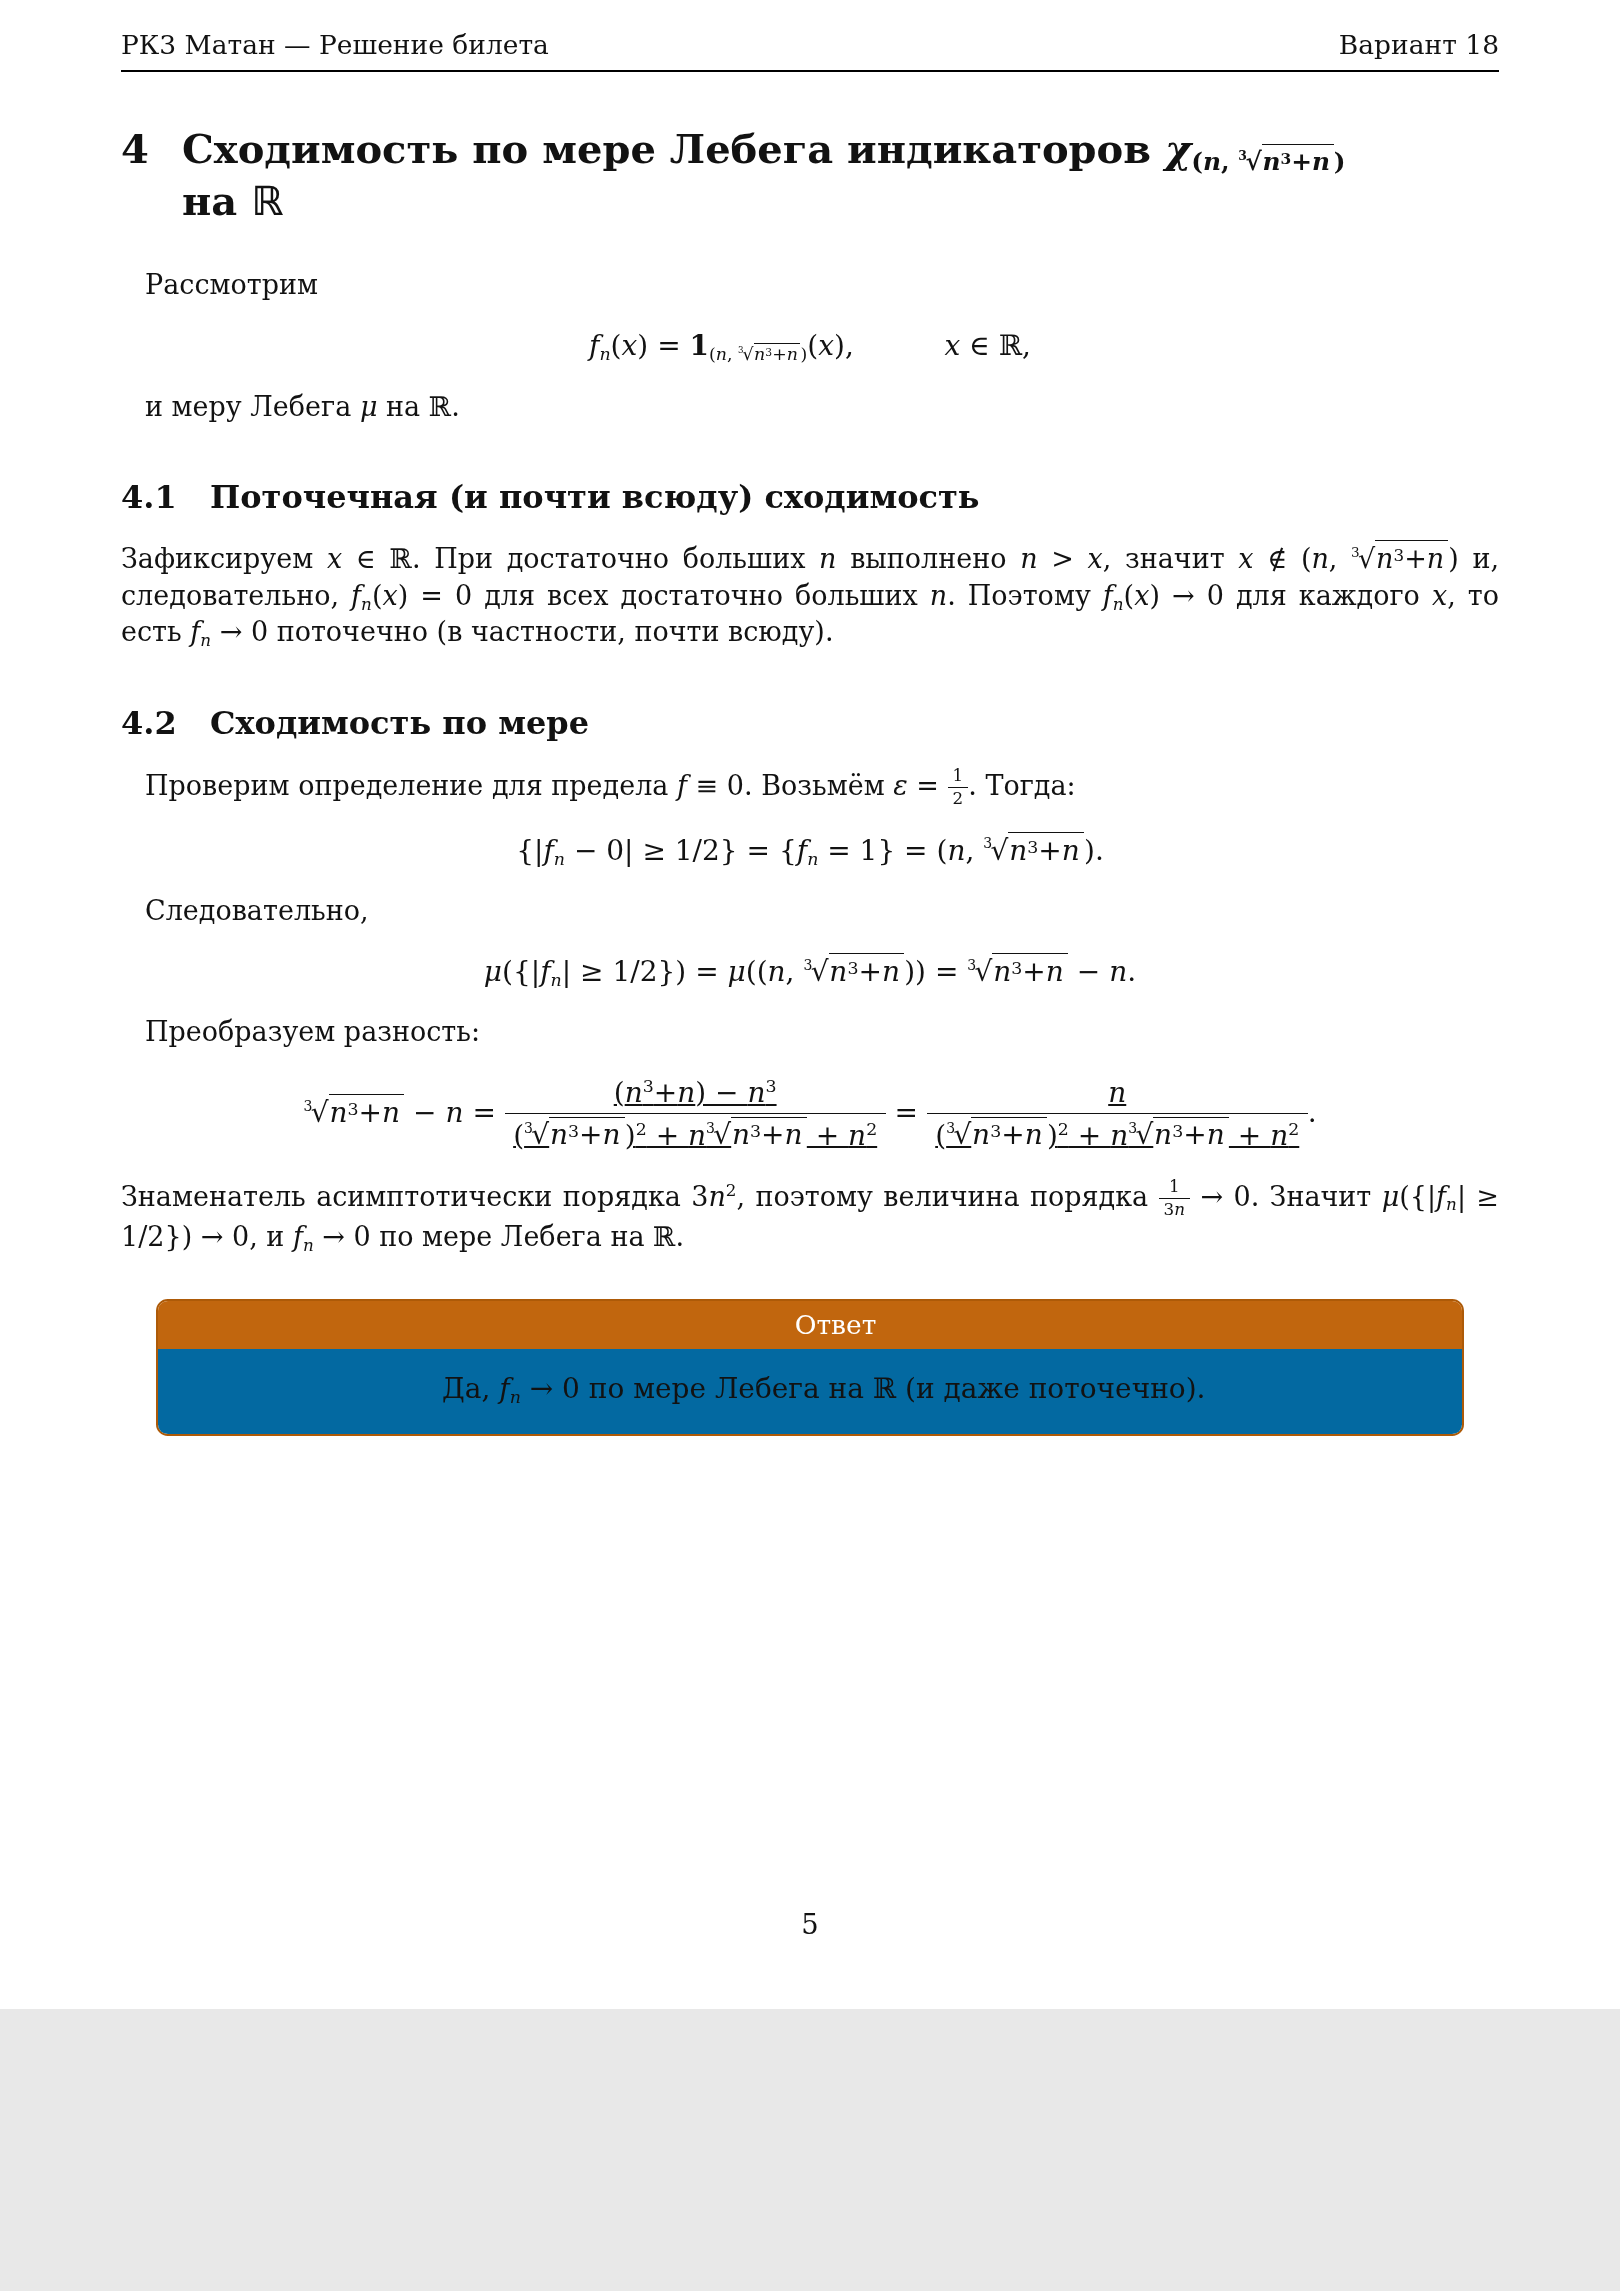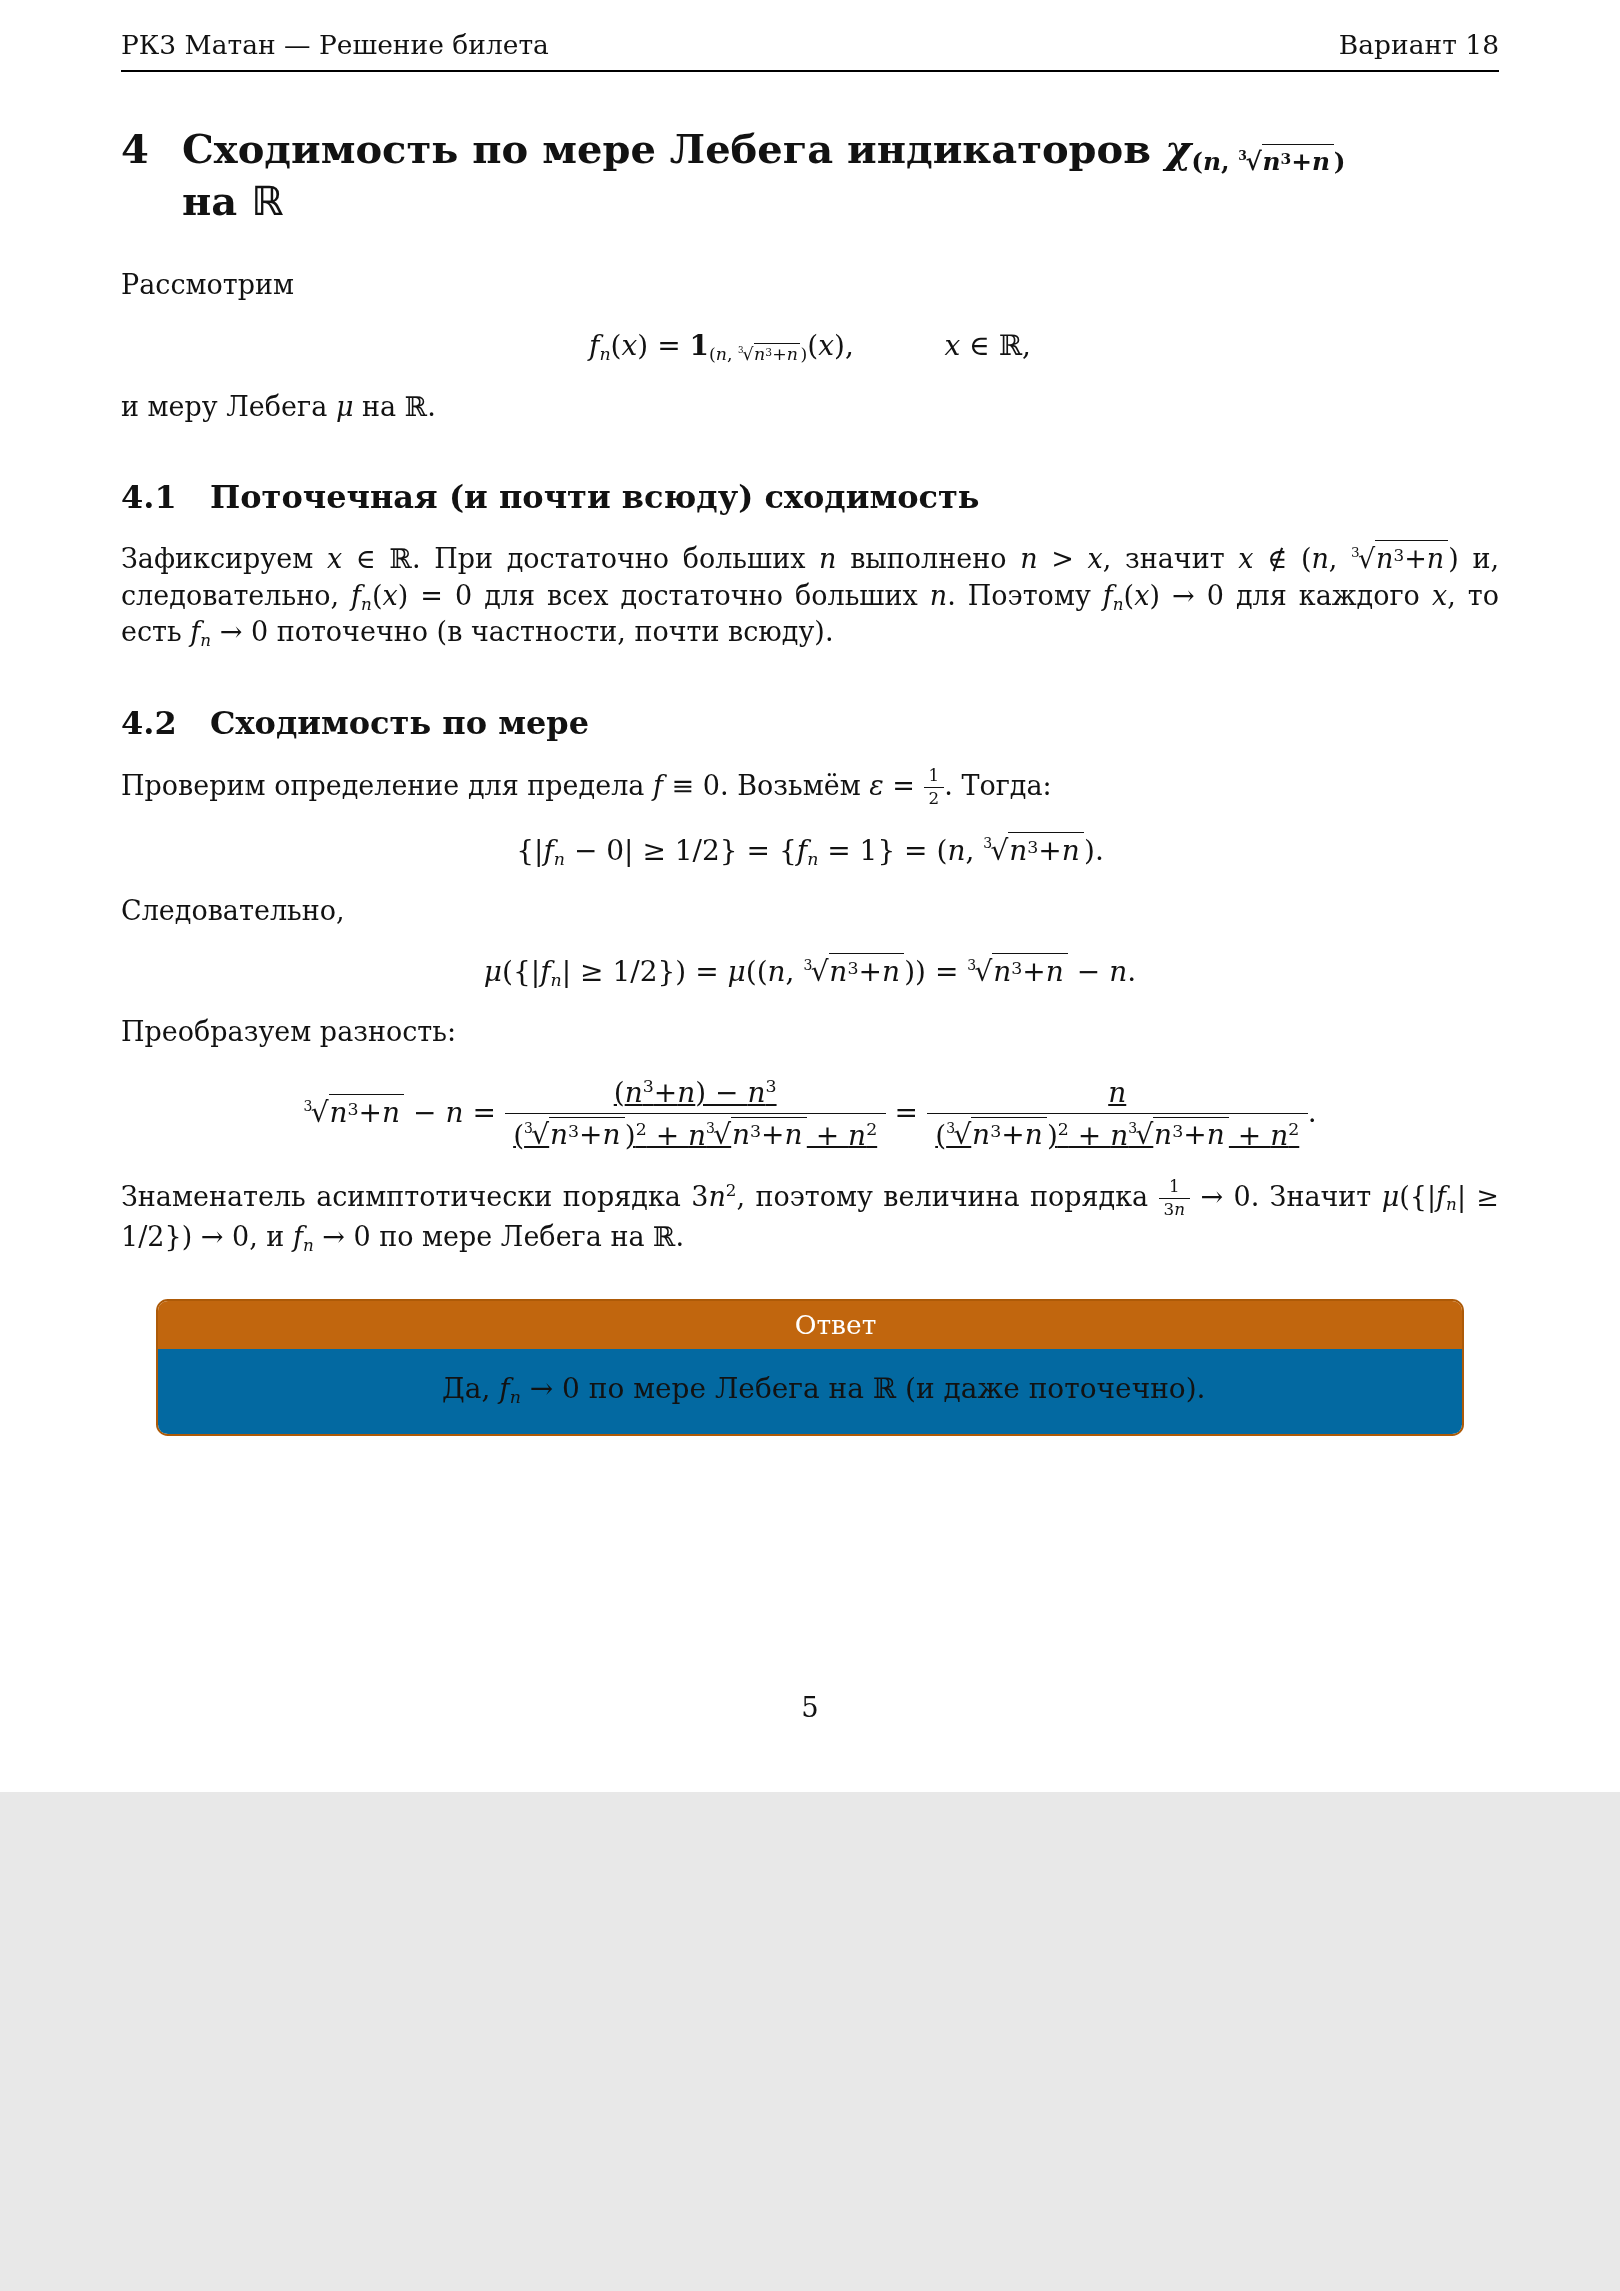--- a/index.html
+++ b/index.html
@@ -1,33 +1,33 @@
 <!DOCTYPE html>
 <html><head>
 <meta charset="utf-8">
 <style>
   html,body{margin:0;padding:0;background:#e8e8e8;}
   .page{
-    width:1620px;height:1792px;margin:0 auto;background:#ffffff;position:relative;
+    width:1620px;height:2009px;margin:0 auto;background:#ffffff;position:relative;
     font-family:"DejaVu Serif","Liberation Serif","DejaVu Sans",serif;color:#121212;
     box-sizing:border-box;padding:29px 121px 0 121px;overflow:hidden;
   }
   
   .hdr{display:flex;justify-content:space-between;align-items:baseline;
        border-bottom:2px solid #000;padding-bottom:9.8px;font-size:26.5px;}
   
   h1.sec{display:flex;margin:51px 0 0 0;font-size:40px;line-height:1.28;font-weight:bold;}
   h1.sec .num1{flex:0 0 61px;}
   h1.sec .sec-text{flex:1;}
   h2.subsec{display:flex;margin:53px 0 23.5px 0;font-size:32px;line-height:1.2;font-weight:bold;gap:8px;}
   h2.subsec .num2{flex:0 0 81px;}
   
   .para{margin:0;font-size:27px;line-height:1.36;text-align:justify;}
   .lead{margin-top:41px;}
-  .tight{text-align:left;}
+  .tight{text-align:left;margin-left:24px;}
   
   .display{margin:23.5px 0;text-align:center;font-size:28px;line-height:1.35;}
   
   i{font-style:italic;}
   sub,sup{line-height:0;font-size:.62em;}
   sup{vertical-align:.55em;}
   sub{vertical-align:-.28em;}
   .bb{font-family:"DejaVu Serif","DejaVu Sans","Liberation Sans",serif;font-style:normal;}
   .qquad{display:inline-block;width:2.6em;}
   .cbrt{white-space:nowrap;}

